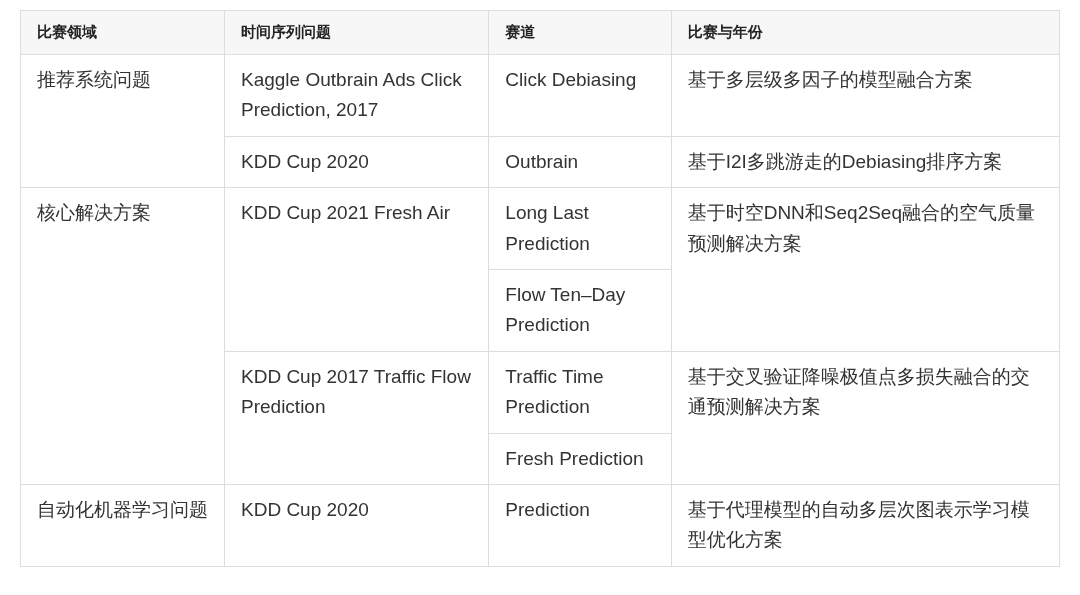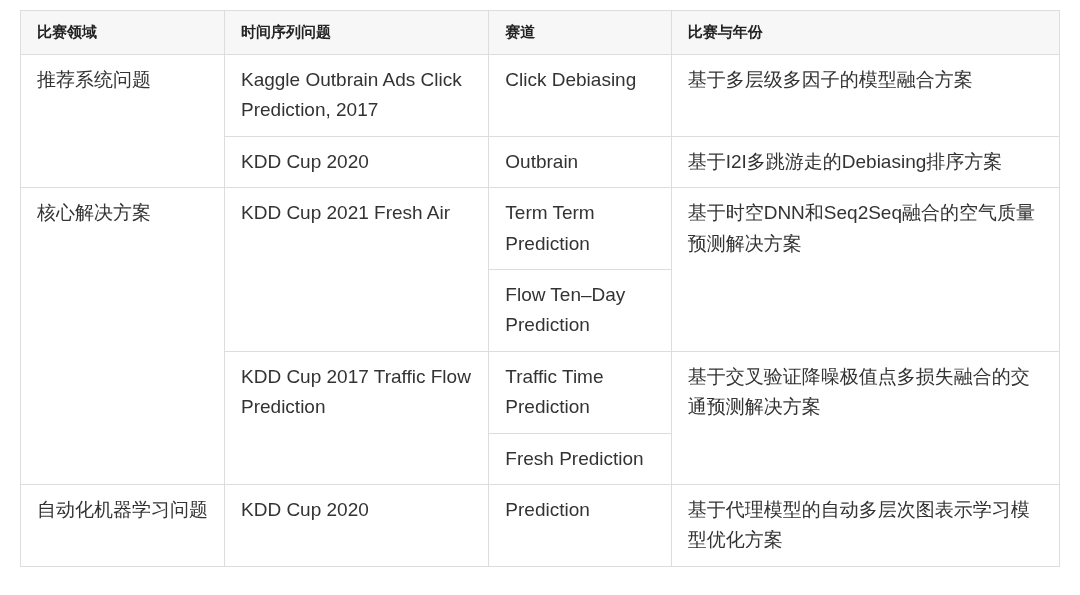--- a/index.html
+++ b/index.html
@@ -77,21 +77,21 @@
           <td class="solution-cell">基于多层级多因子的模型融合方案</td>
         </tr>
         <tr>
           <td>KDD Cup 2020</td>
           <td>Outbrain</td>
           <td class="solution-cell">基于I2I多跳游走的Debiasing排序方案</td>
         </tr>
         <tr>
           <td rowspan="4" class="domain-cell">核心解决方案</td>
           <td rowspan="2">KDD Cup 2021 Fresh Air</td>
-          <td>Term Term Prediction</td>
+          <td>Long Last Prediction</td>
           <td rowspan="2" class="solution-cell">基于时空DNN和Seq2Seq融合的空气质量预测解决方案</td>
         </tr>
         <tr>
           <td>Flow Ten–Day Prediction</td>
         </tr>
         <tr>
           <td rowspan="2">KDD Cup 2017 Traffic Flow Prediction</td>
           <td>Traffic Time Prediction</td>
           <td rowspan="2" class="solution-cell">基于交叉验证降噪极值点多损失融合的交通预测解决方案</td>
         </tr>

